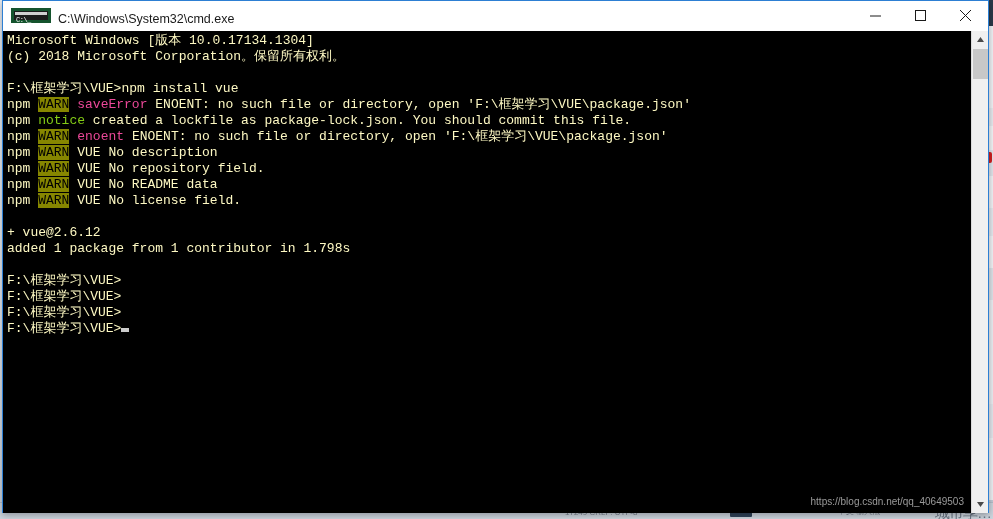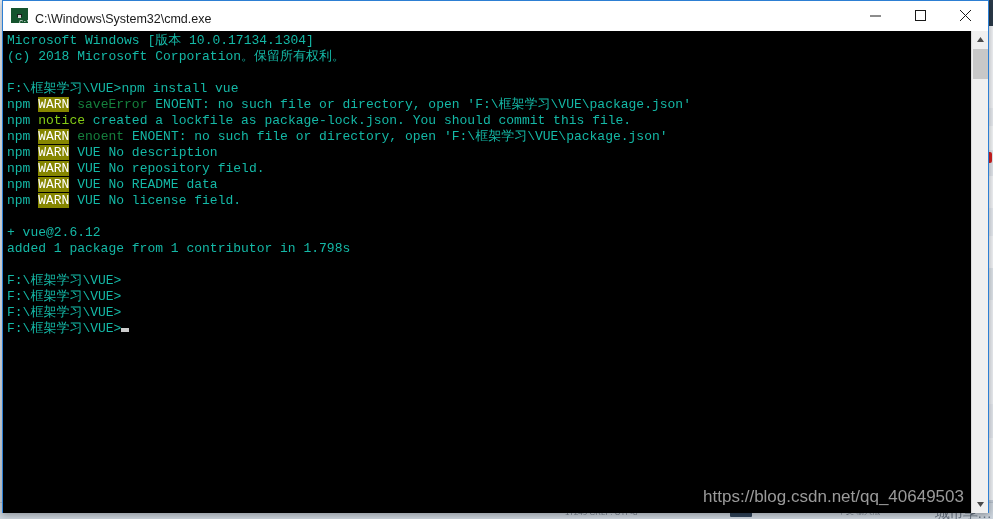--- a/index.html
+++ b/index.html
@@ -114,26 +114,26 @@
   }
   #titlebar {
     position: relative;
     height: 29px;
     background: #ffffff;
     display: flex;
     align-items: center;
     border-bottom: 1px solid #ffffff;
   }
   #cmd-icon {
-    width: 17px;
+    width: 40px;
     height: 15px;
     margin-left: 8px;
     margin-right: 7px;
     background: #1b1b1b;
-    border: 6px solid #14532d;
+    border: 3px solid #14532d;
     box-sizing: border-box;
     position: relative;
     flex: 0 0 auto;
   }
   #cmd-icon::before {
     content: "";
     position: absolute;
     left: 1px; right: 1px; top: 1px;
     height: 3px;
     background: #cfcfcf;
@@ -187,26 +187,26 @@
     font-family: "Liberation Mono", "DejaVu Sans Mono", monospace;
     font-size: 13px;
     line-height: 16px;
     color: #cccccc;
     white-space: pre;
     letter-spacing: 0px;
   }
   .line { height: 16px; white-space: pre; }
   .warn-badge {
     background: #868600;
-    color: #ffffff;
+    color: #000000;
     padding: 0 0px;
   }
-  .c-magenta { color: #15803d; }
+  .c-magenta { color: #ec4899; }
   .c-blue { color: #84cc16; }
-  .c-white { color: #14b8a6; }
+  .c-white { color: #fef9c3; }
   .cursor {
     display: inline-block;
     width: 8px;
     height: 4px;
     background: #cccccc;
     vertical-align: baseline;
     margin-bottom: 0px;
   }
 
   
@@ -247,21 +247,21 @@
     width: 17px;
     bottom: 17px;
     background: #f0f0f0;
   }
 
   
   #watermark {
     position: absolute;
     right: 24px;
     bottom: 6px;
-    font-size: 17px;
+    font-size: 10px;
     color: #9a9a9a;
     font-family: "Liberation Sans", sans-serif;
     white-space: nowrap;
     pointer-events: none;
   }
 </style>
 </head>
 <body>
 
 <div id="screen">

